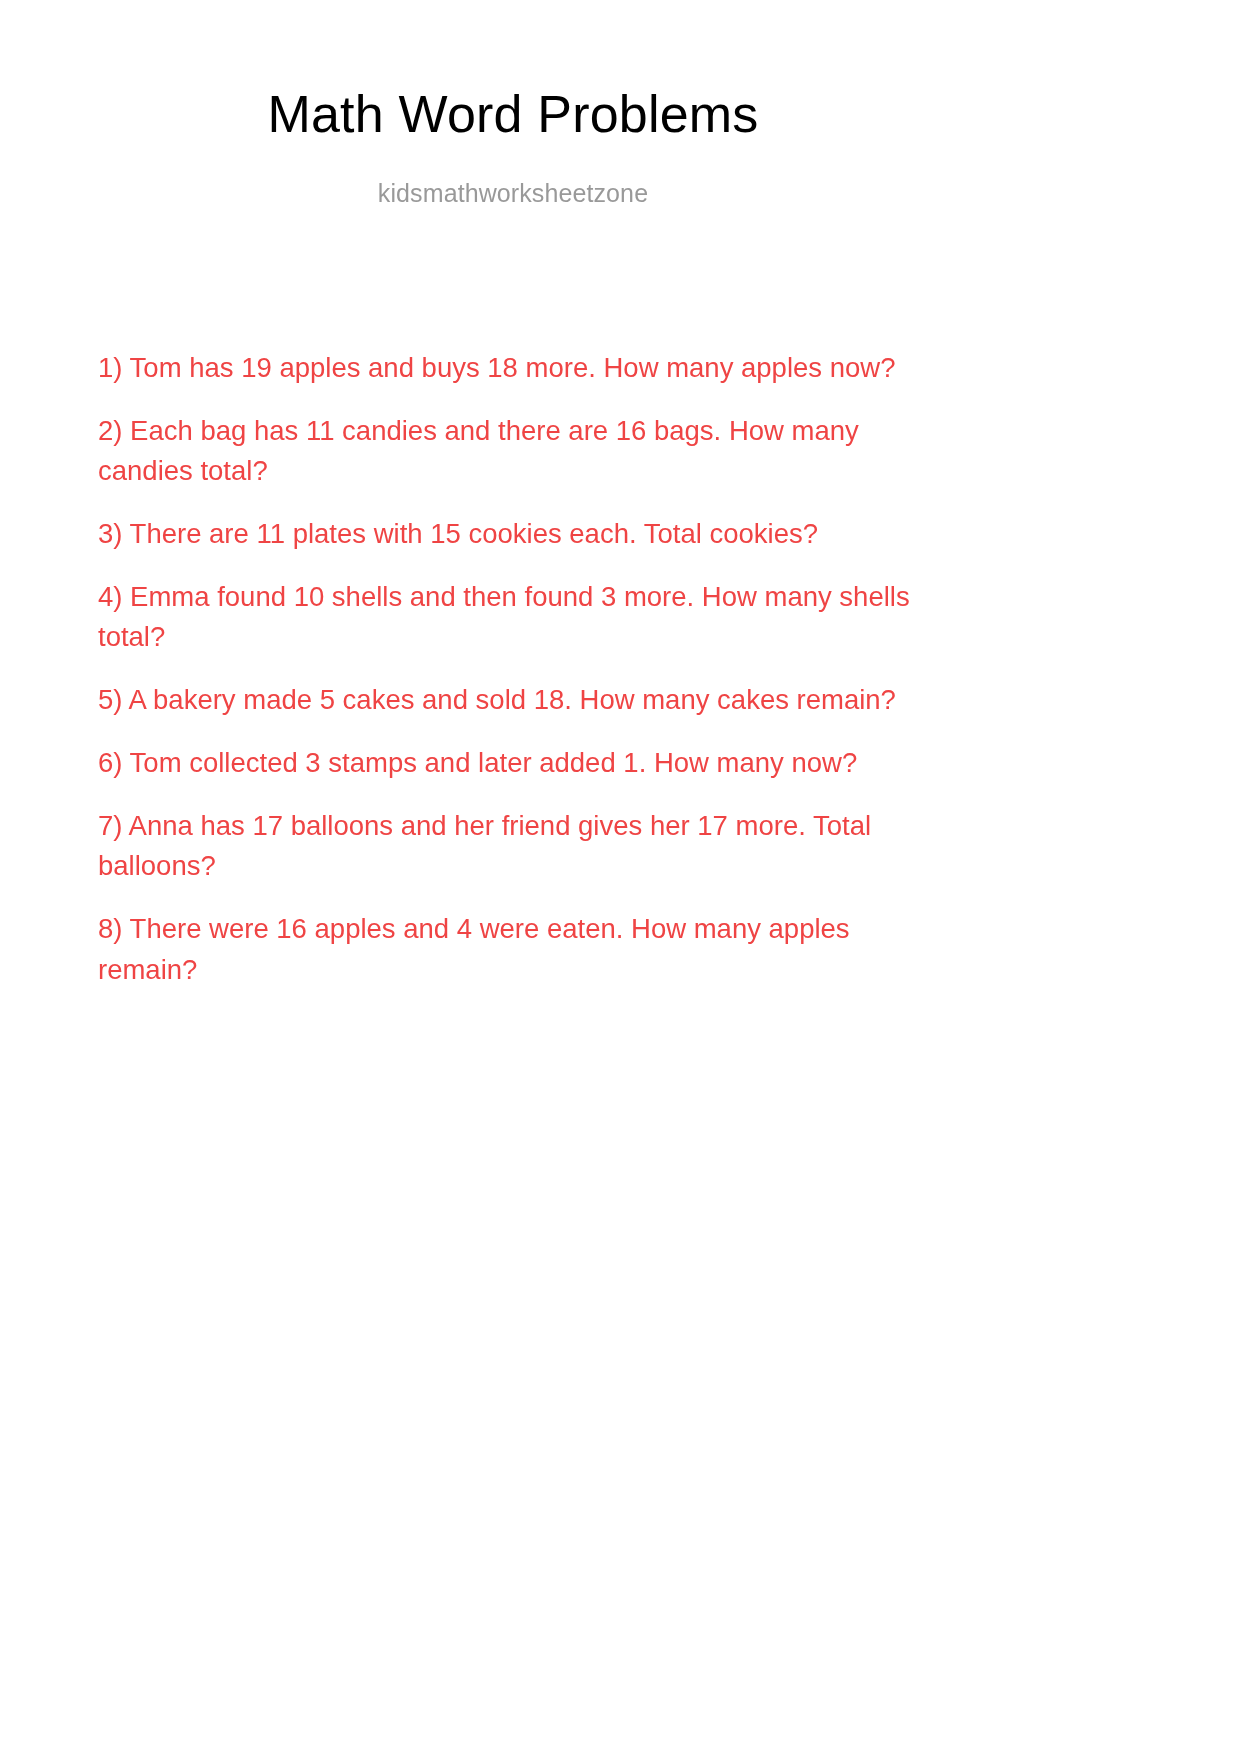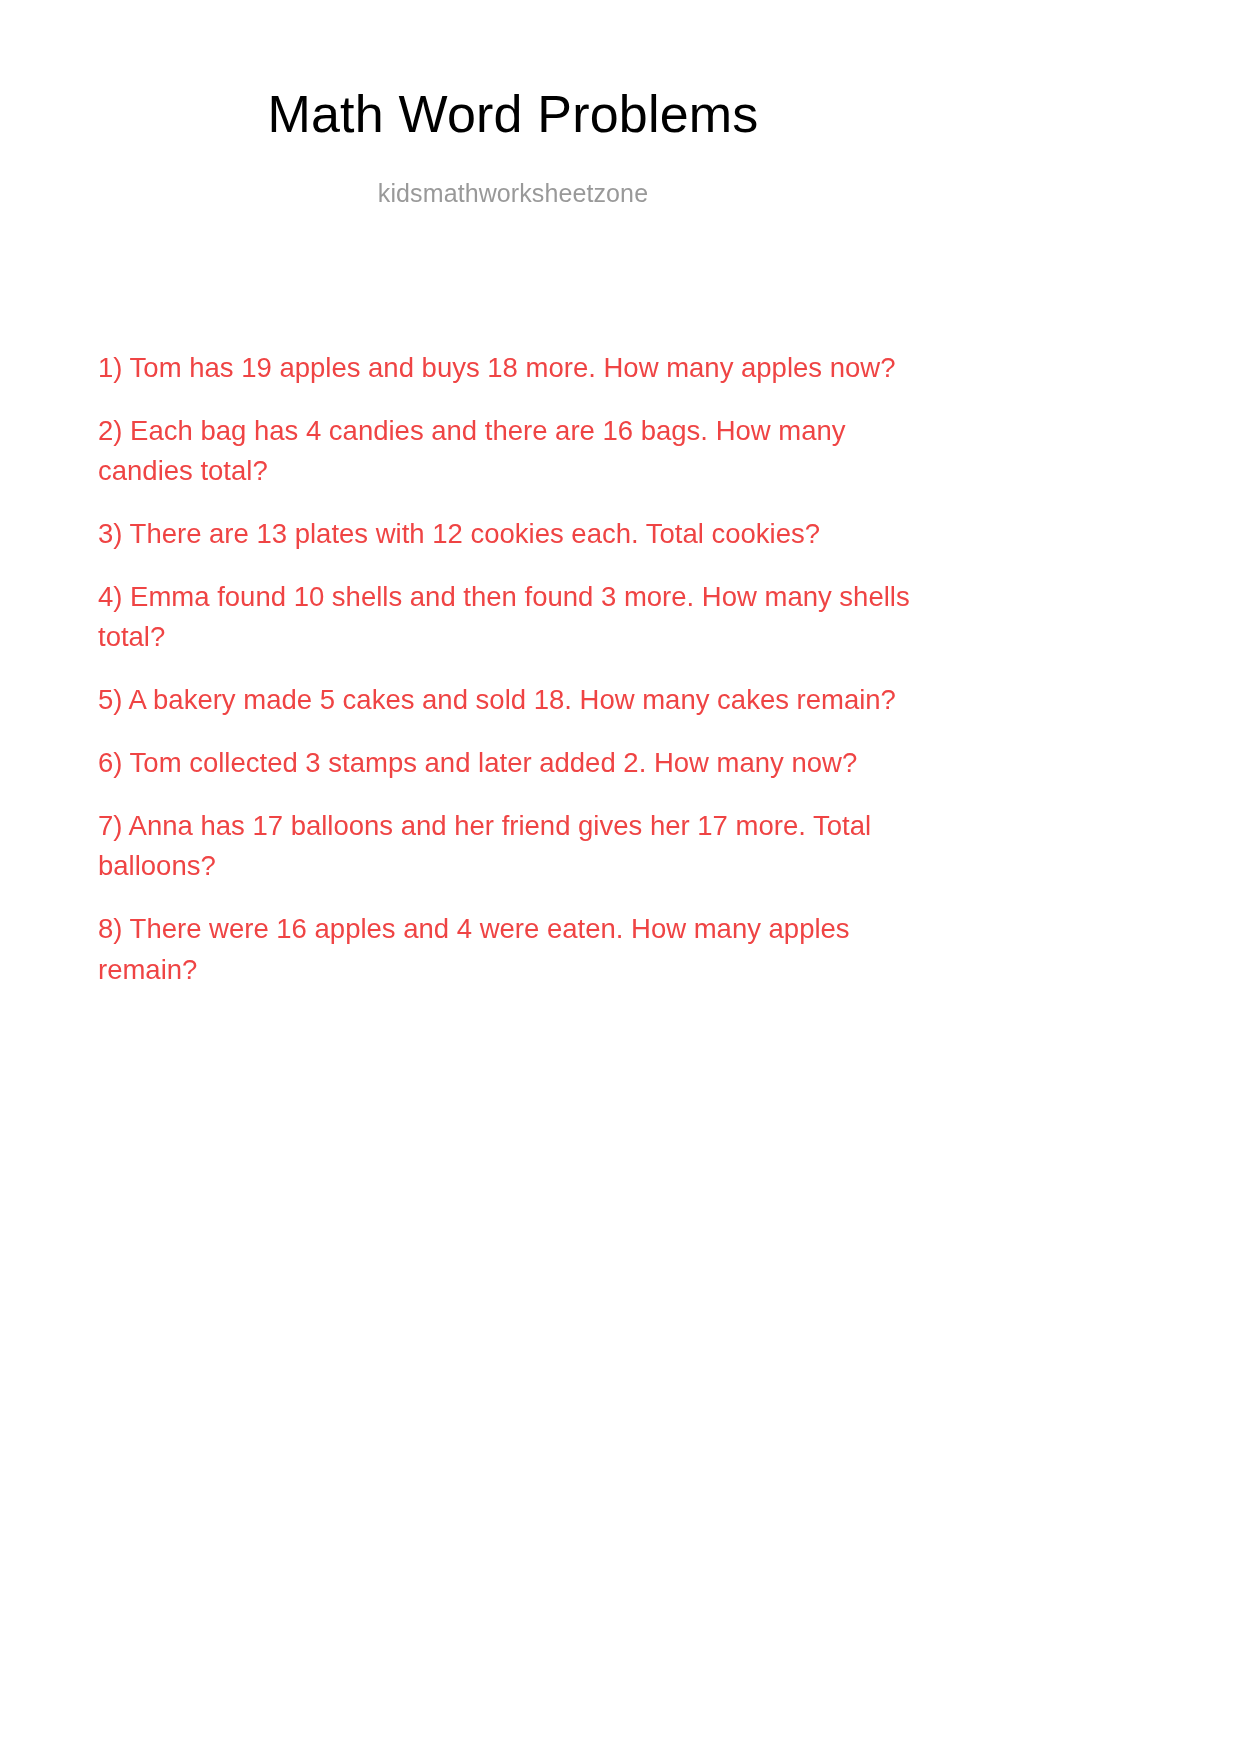--- a/index.html
+++ b/index.html
@@ -64,22 +64,22 @@
 <body>
 
 <div class="page">
 
   <h1 class="worksheet-title">Math Word Problems</h1>
 
   <div class="worksheet-subtitle">kidsmathworksheetzone</div>
 
   <ol class="problems">
     <li class="problem-item">1) Tom has 19 apples and buys 18 more. How many apples now?</li>
-    <li class="problem-item">2) Each bag has 4 candies and there are 16 bags. How many candies total?</li>
-    <li class="problem-item">3) There are 13 plates with 12 cookies each. Total cookies?</li>
+    <li class="problem-item">2) Each bag has 11 candies and there are 16 bags. How many candies total?</li>
+    <li class="problem-item">3) There are 11 plates with 15 cookies each. Total cookies?</li>
     <li class="problem-item">4) Emma found 10 shells and then found 3 more. How many shells total?</li>
     <li class="problem-item">5) A bakery made 5 cakes and sold 18. How many cakes remain?</li>
-    <li class="problem-item">6) Tom collected 3 stamps and later added 2. How many now?</li>
+    <li class="problem-item">6) Tom collected 3 stamps and later added 1. How many now?</li>
     <li class="problem-item">7) Anna has 17 balloons and her friend gives her 17 more. Total balloons?</li>
     <li class="problem-item">8) There were 16 apples and 4 were eaten. How many apples remain?</li>
   </ol>
 
 </div>
 
 </body></html>

